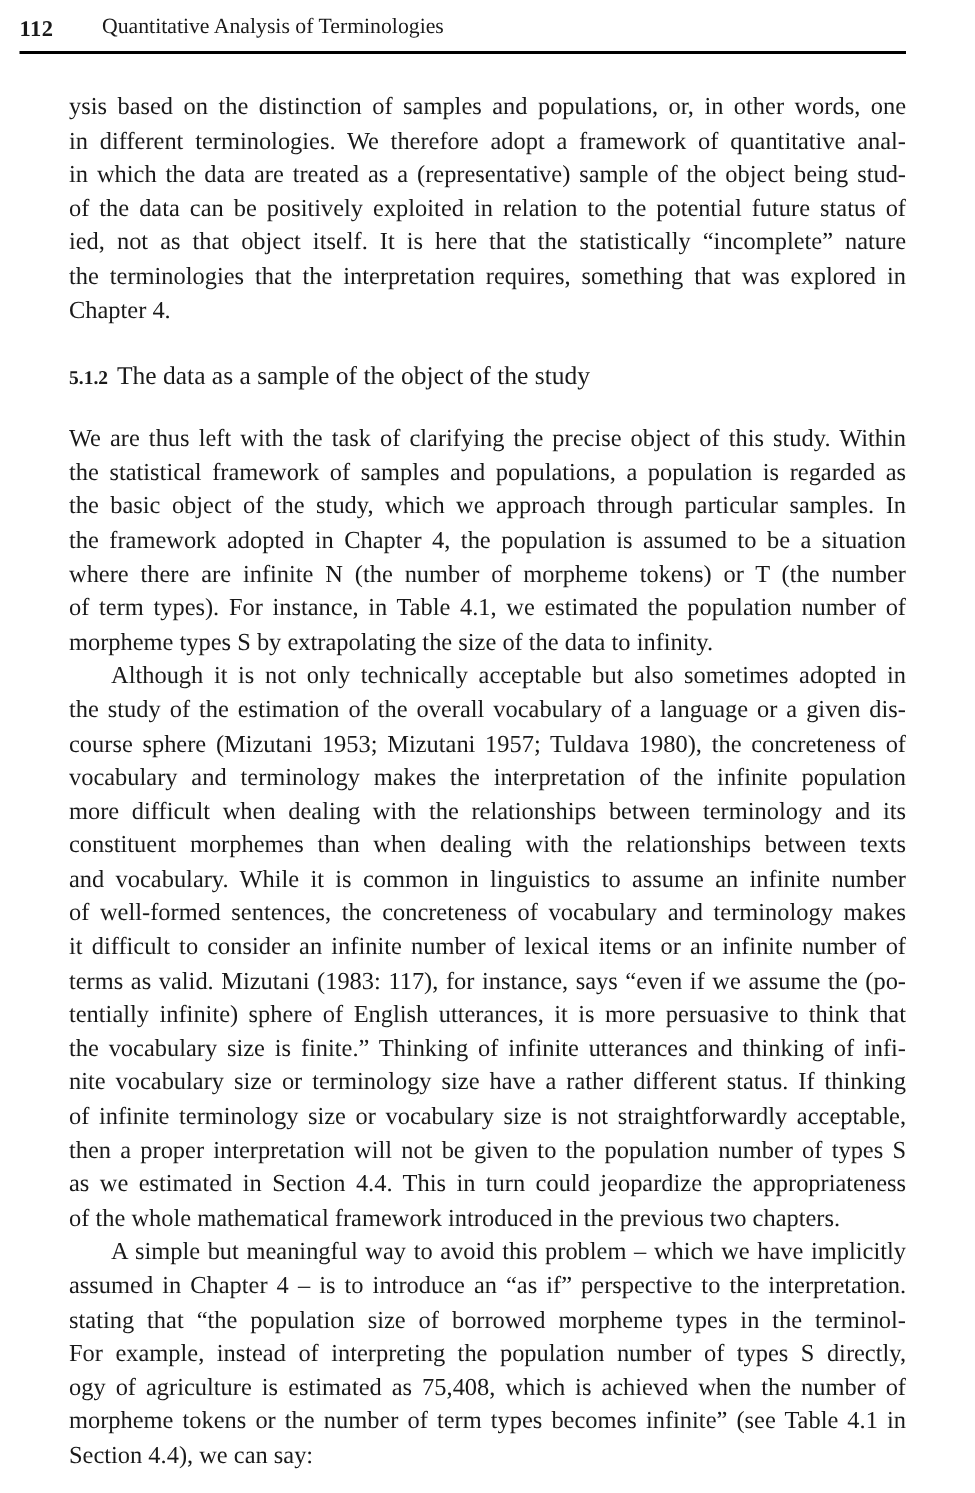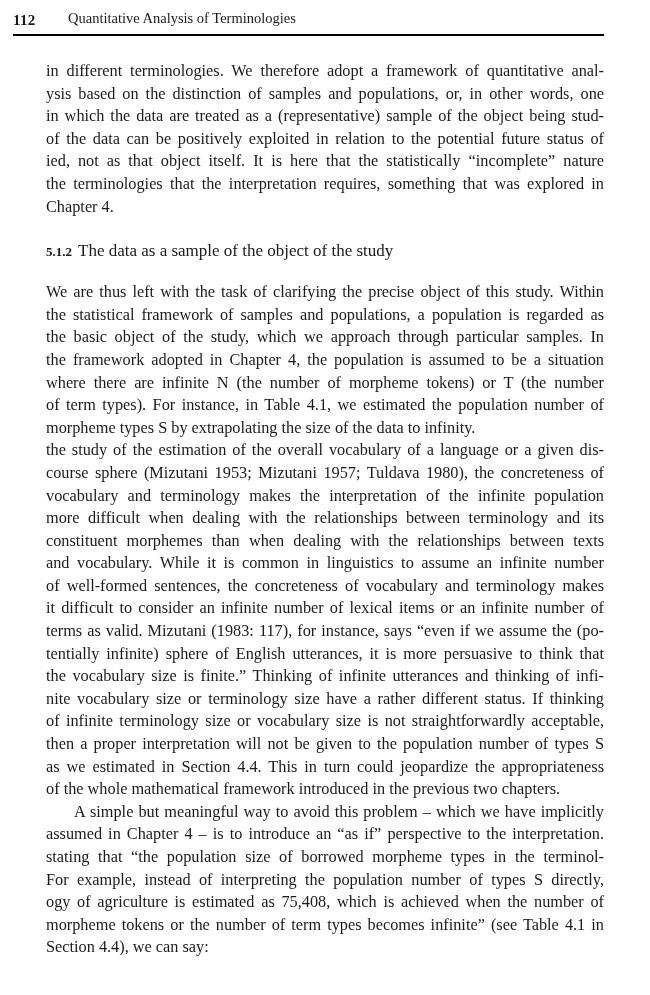--- a/index.html
+++ b/index.html
@@ -73,22 +73,22 @@
 <body>
 
 <div class="running-head">
   <span class="page-number">112</span>
   <span class="running-title">Quantitative Analysis of Terminologies</span>
 </div>
 
 <div class="content">
 
   <p>
+    <span class="line">ysis based on the distinction of samples and populations, or, in other words, one</span>
     <span class="line">in different terminologies. We therefore adopt a framework of quantitative anal-</span>
-    <span class="line">ysis based on the distinction of samples and populations, or, in other words, one</span>
     <span class="line">in which the data are treated as a (representative) sample of the object being stud-</span>
     <span class="line">of the data can be positively exploited in relation to the potential future status of</span>
     <span class="line">ied, not as that object itself. It is here that the statistically “incomplete” nature</span>
     <span class="line">the terminologies that the interpretation requires, something that was explored in</span>
     <span class="line last">Chapter 4.</span>
   </p>
 
   <h3 class="section-heading">
     <span class="section-number">5.1.2</span><span>The data as a sample of the object of the study</span>
   </h3>
@@ -97,20 +97,21 @@
     <span class="line">We are thus left with the task of clarifying the precise object of this study. Within</span>
     <span class="line">the statistical framework of samples and populations, a population is regarded as</span>
     <span class="line">the basic object of the study, which we approach through particular samples. In</span>
     <span class="line">the framework adopted in Chapter 4, the population is assumed to be a situation</span>
     <span class="line">where there are infinite N (the number of morpheme tokens) or T (the number</span>
     <span class="line">of term types). For instance, in Table 4.1, we estimated the population number of</span>
     <span class="line last">morpheme types S by extrapolating the size of the data to infinity.</span>
   </p>
 
   <p>
+    <span class="line indent">Although it is not only technically acceptable but also sometimes adopted in</span>
     <span class="line">the study of the estimation of the overall vocabulary of a language or a given dis-</span>
     <span class="line">course sphere (Mizutani 1953; Mizutani 1957; Tuldava 1980), the concreteness of</span>
     <span class="line">vocabulary and terminology makes the interpretation of the infinite population</span>
     <span class="line">more difficult when dealing with the relationships between terminology and its</span>
     <span class="line">constituent morphemes than when dealing with the relationships between texts</span>
     <span class="line">and vocabulary. While it is common in linguistics to assume an infinite number</span>
     <span class="line">of well-formed sentences, the concreteness of vocabulary and terminology makes</span>
     <span class="line">it difficult to consider an infinite number of lexical items or an infinite number of</span>
     <span class="line">terms as valid. Mizutani (1983: 117), for instance, says “even if we assume the (po-</span>
     <span class="line">tentially infinite) sphere of English utterances, it is more persuasive to think that</span>

